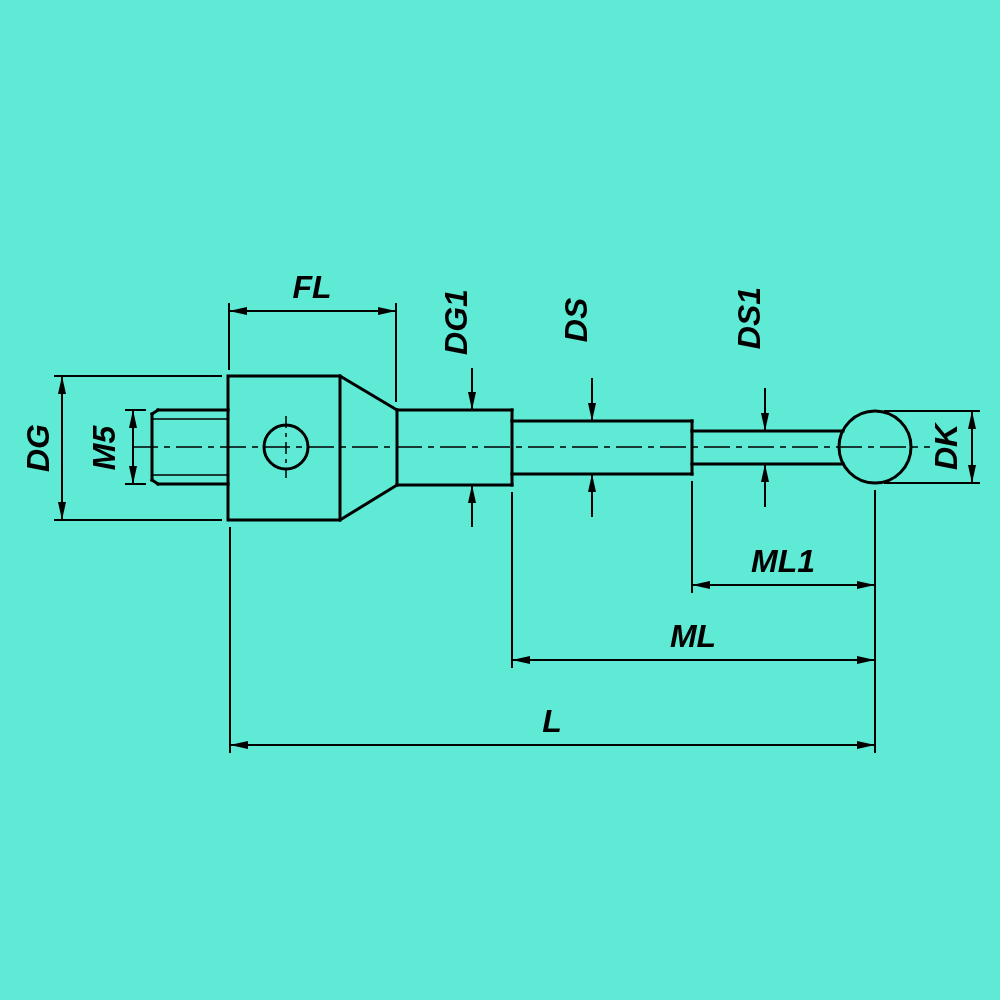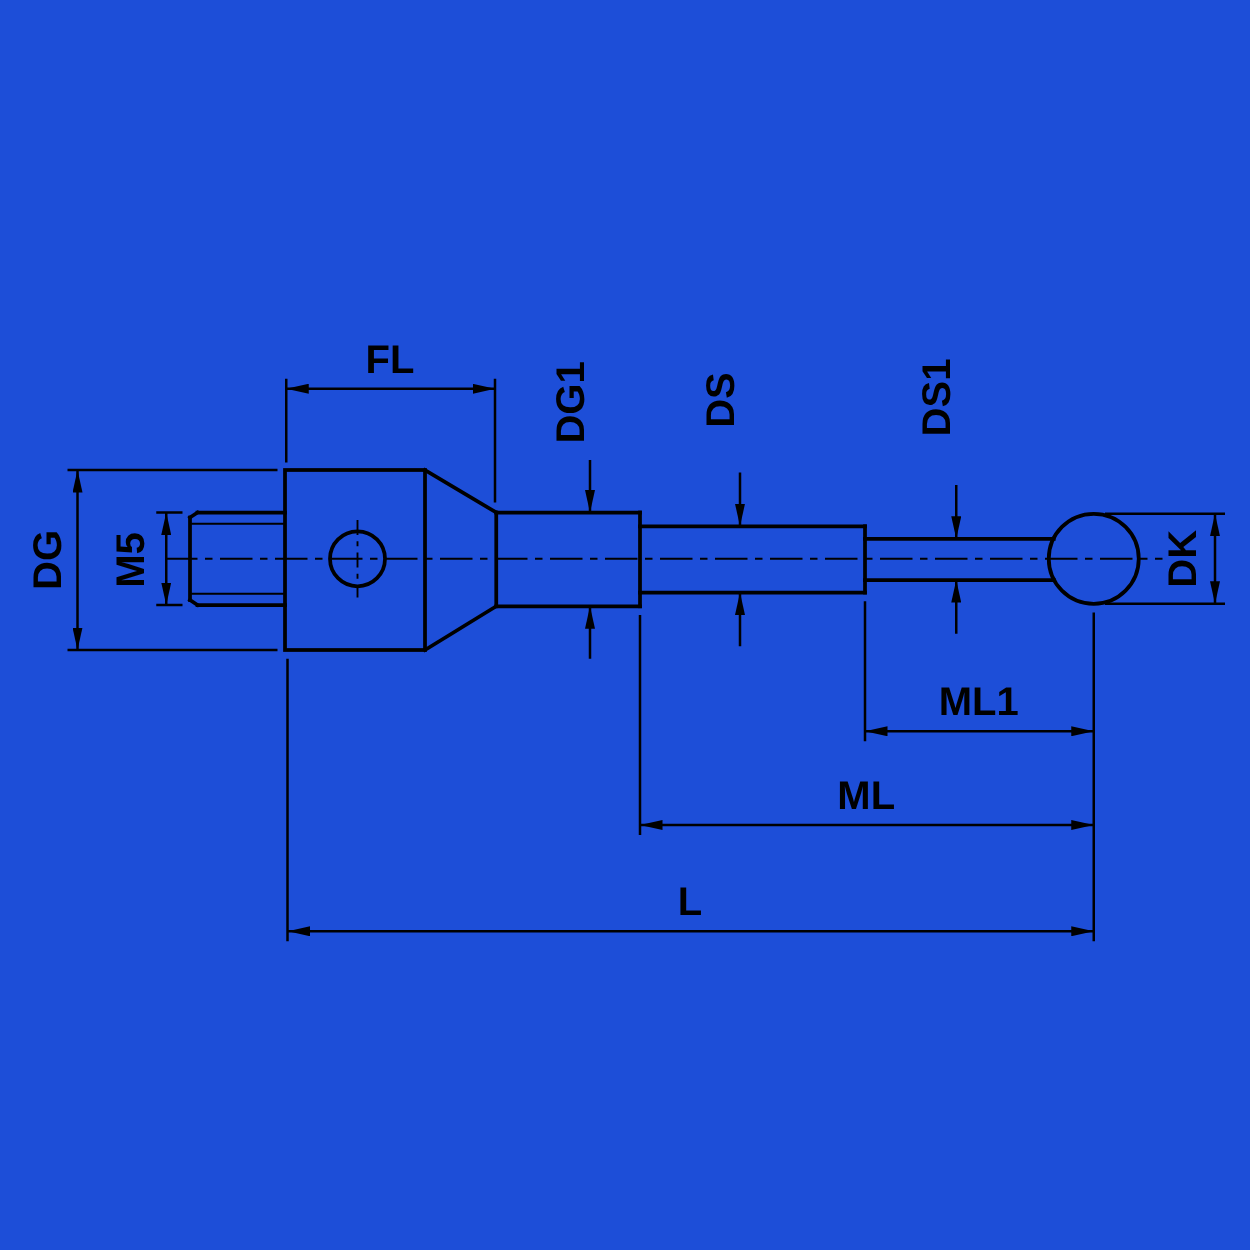--- a/index.html
+++ b/index.html
@@ -1,16 +1,16 @@
 <!DOCTYPE html>
 <html><head>
 <meta charset="utf-8">
 <style>
   html,body{margin:0;padding:0;background:#ffffff;}
-  .canvas{position:relative;width:1000px;height:1000px;background:#1d4ed8;overflow:hidden;}
+  .canvas{position:relative;width:1000px;height:1000px;background:#5eead4;overflow:hidden;font-style:italic;}
   svg{display:block;}
   .ol{stroke:#000000;stroke-width:3;fill:none;stroke-linecap:square;}
   .thin{stroke:#000000;stroke-width:1.7;fill:none;}
   .cl{stroke:#000000;stroke-width:1.5;fill:none;stroke-dasharray:26 6 6 6;}
   .clv{stroke:#000000;stroke-width:1.5;fill:none;stroke-dasharray:12 5 4 5;}
   .dim{stroke:#000000;stroke-width:2;fill:none;}
   .lbl{font-family:"Liberation Sans",sans-serif;font-weight:bold;font-size:32px;fill:#000000;}
 </style>
 </head>
 <body>

